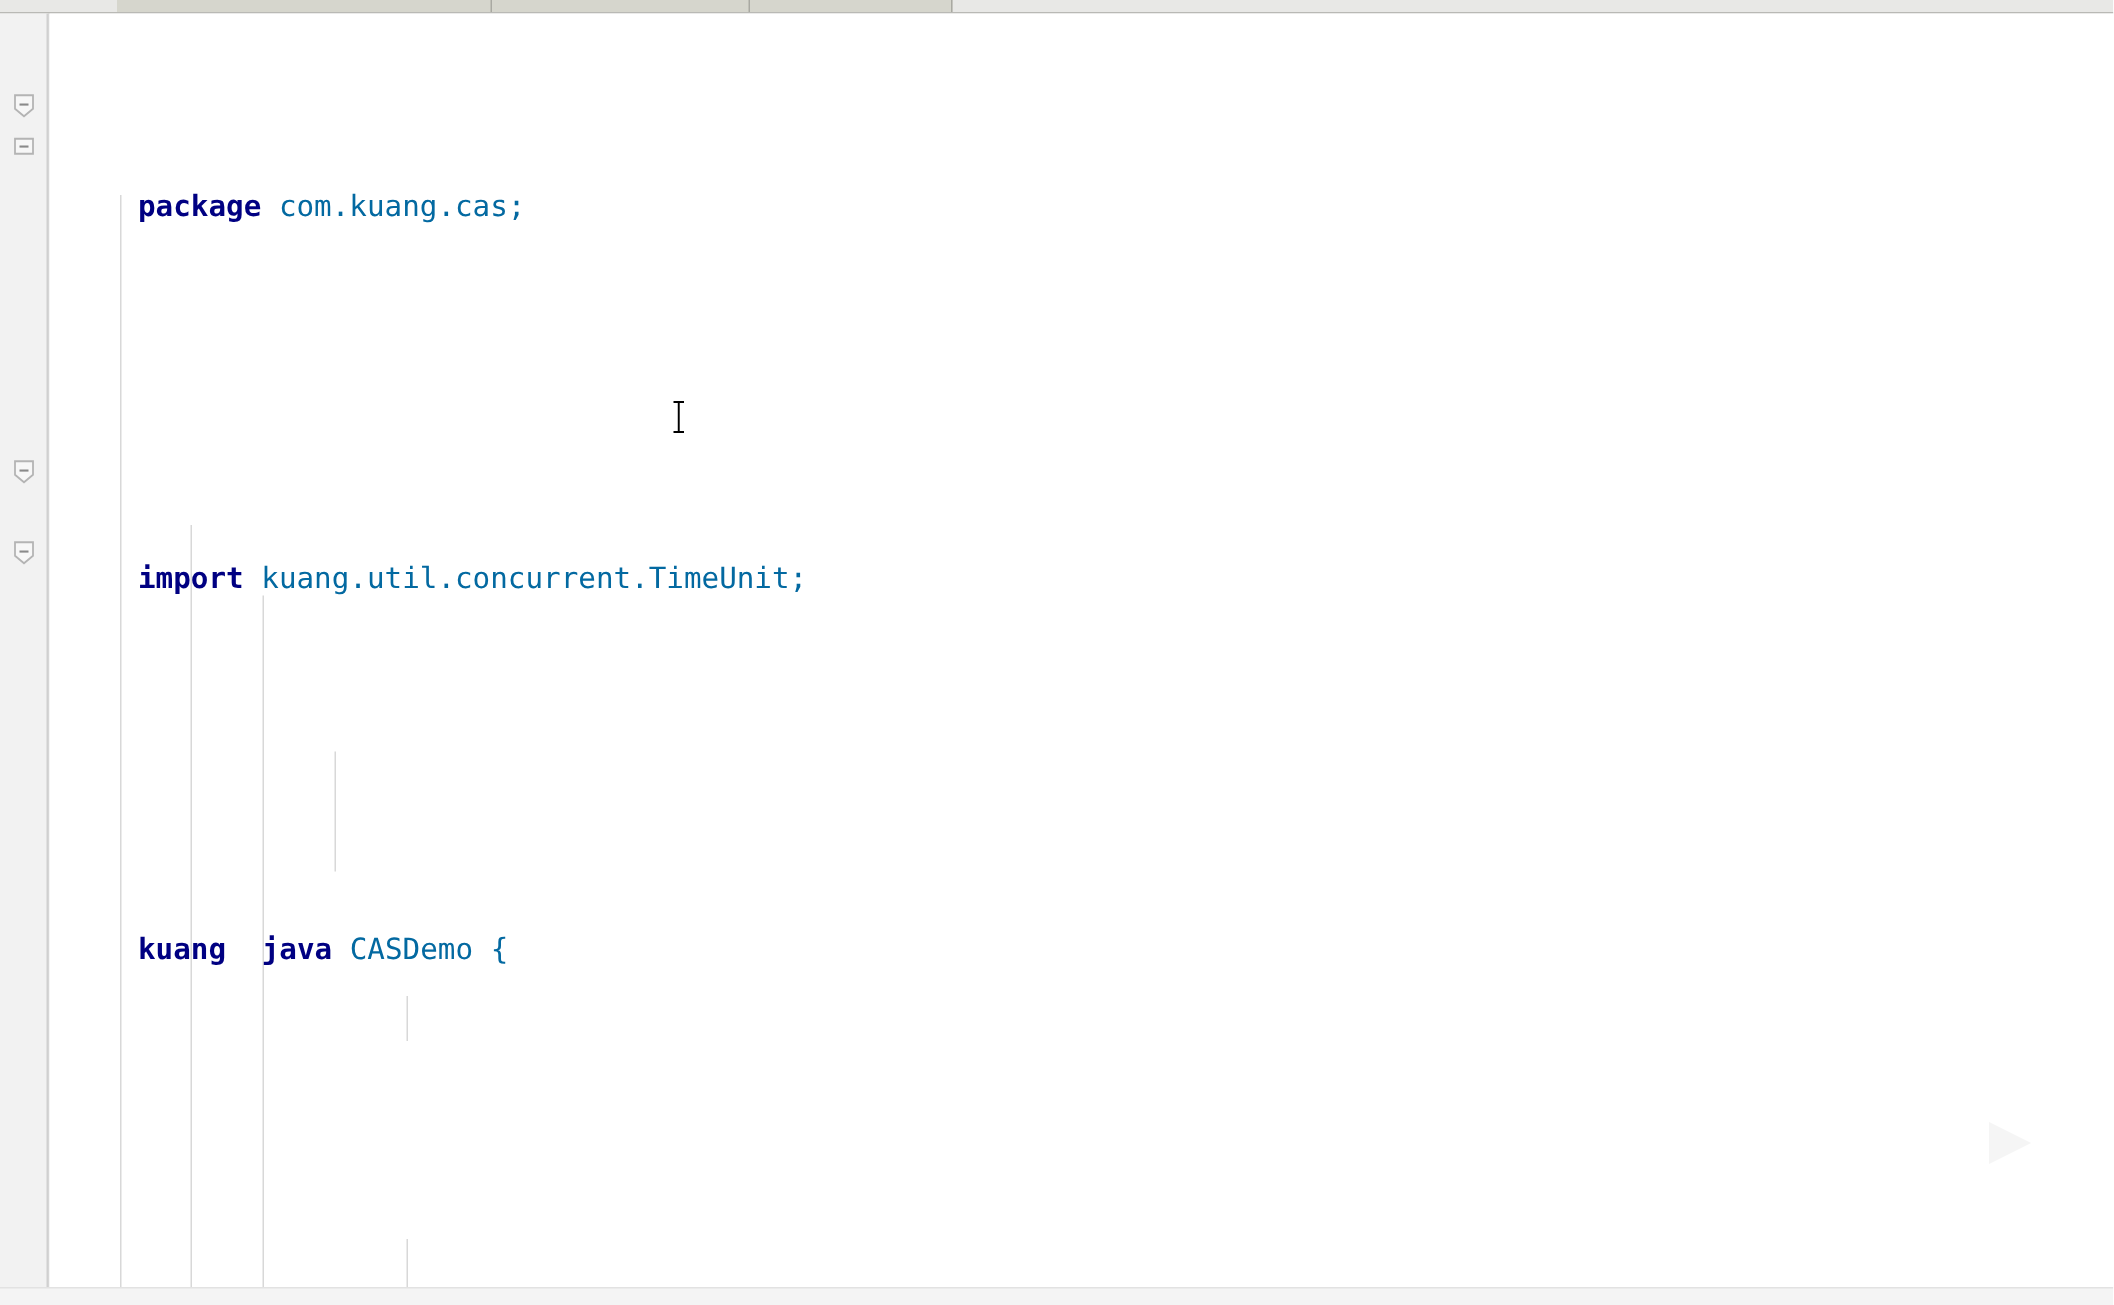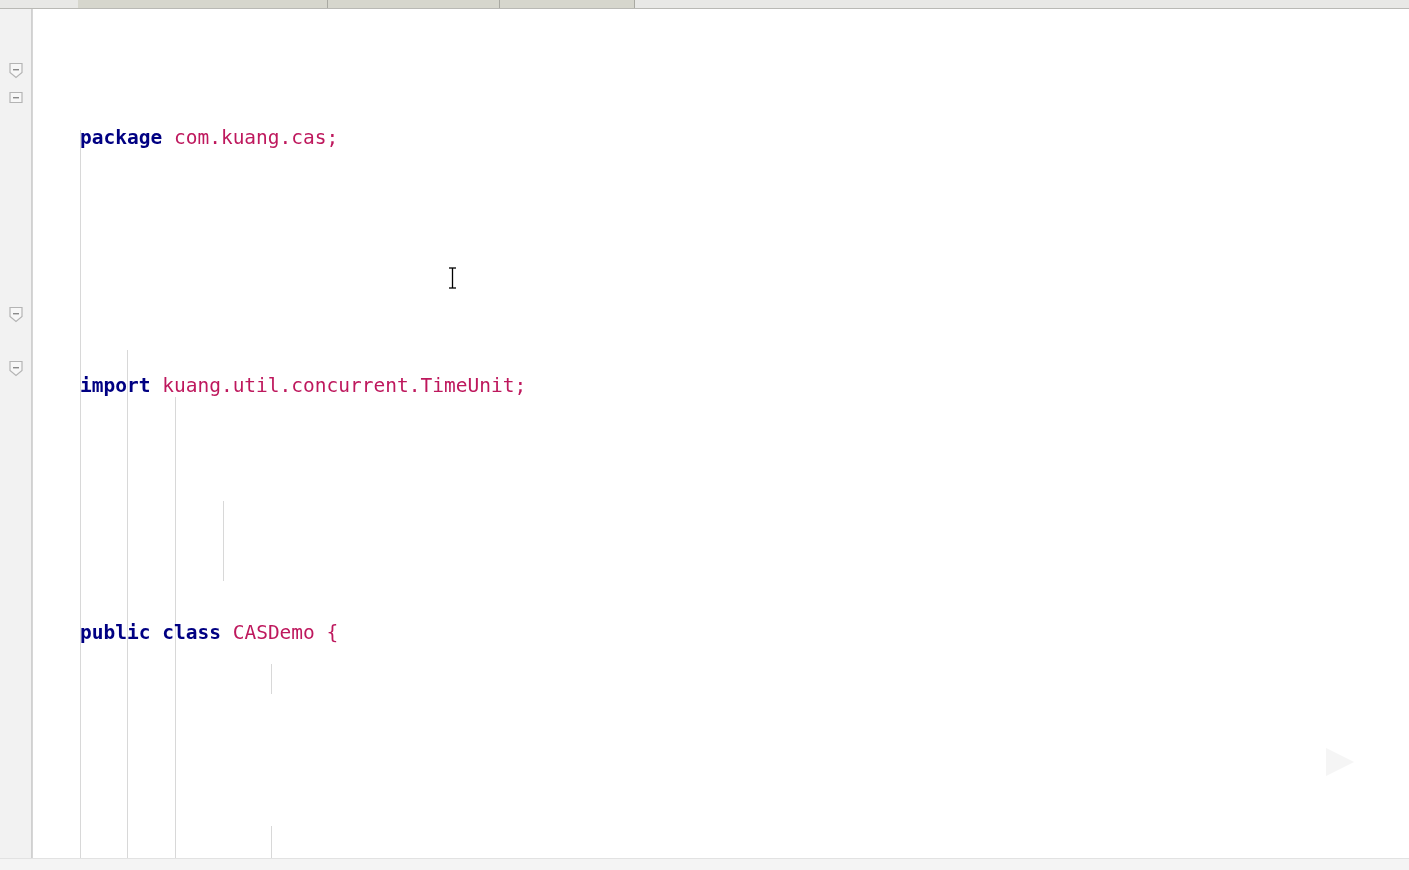--- a/index.html
+++ b/index.html
@@ -97,22 +97,22 @@
     color: #0b0b0b;
   }
   .line {
     position: relative;
     height: 27.5px;
     padding-left: 47px;
     white-space: pre;
   }
 
   
-  .kw    { color: #000082; font-weight: bold; }
-  .plain { color: #be185d; }
+  .kw    { color: #000082; font-weight: bold; padding-left: 12px; }
+  .plain { color: #0369a1; }
 
   
   .indent-guide {
     position: absolute;
     width: 1px;
     background: #d8d8d8;
   }
 
   
   .watermark {
@@ -203,21 +203,21 @@
       <div class="line" style="margin-top:5px;"><span class="kw">package</span><span class="plain"> com.kuang.cas;</span></div>
 
       <div class="line"></div>
 
       
       <div class="line"><span class="kw">import</span><span class="plain"> kuang.util.concurrent.TimeUnit;</span></div>
 
       <div class="line"></div>
 
       
-      <div class="line"><span class="kw">public</span><span class="plain"> </span><span class="kw">class</span><span class="plain"> </span><span class="plain">CASDemo</span><span class="plain"> </span><span class="plain">{</span></div>
+      <div class="line"><span class="kw">kuang</span><span class="plain"> </span><span class="kw">java</span><span class="plain"> </span><span class="plain">CASDemo</span><span class="plain"> </span><span class="plain">{</span></div>
 
       <div class="line"></div>
 
       
       
 
       
       
 
       

